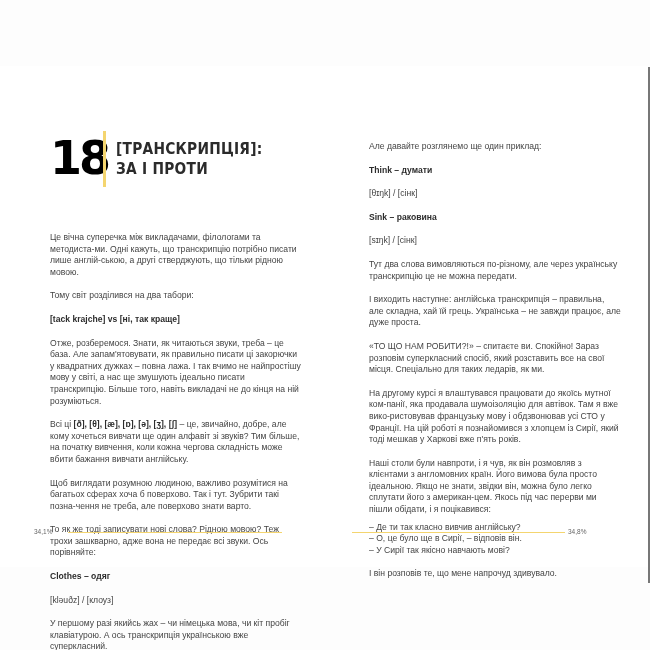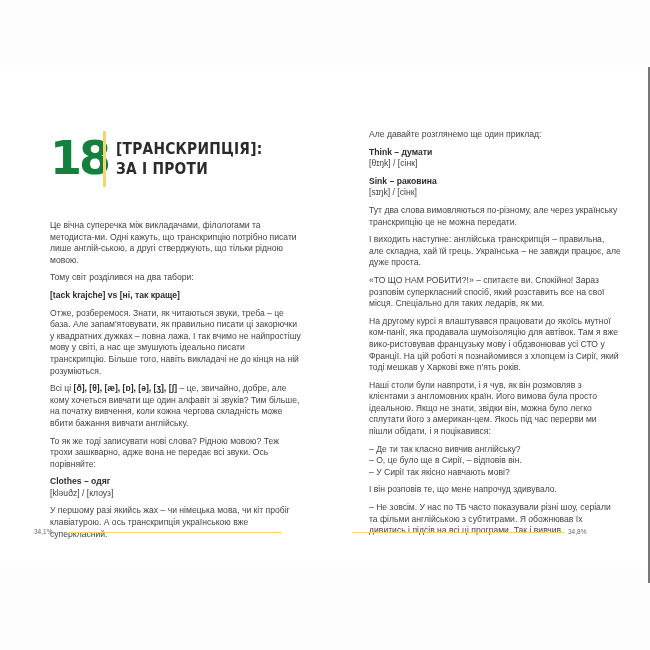--- a/index.html
+++ b/index.html
@@ -13,34 +13,34 @@
   .edge-line {
     position:absolute; left:648px; top:67px; width:2px; height:516px; background:#777;
   }
   .page { position:absolute; top:0; }
   .page.left { left:0; width:325px; }
   .page.right { left:325px; width:323px; }
 
   .chapter-head { position:absolute; left:50px; top:65px; height:56px; }
   .chapter-num {
     position:absolute; left:0; top:4px; font-family:"DejaVu Sans", sans-serif; font-weight:bold;
-    font-size:46px; line-height:46px; letter-spacing:-3px; color:#15803d;
+    font-size:46px; line-height:46px; letter-spacing:-3px; color:#000000;
   }
   .chapter-bar { position:absolute; left:53px; top:0; width:3px; height:56px; background:#f4d56f; }
   .chapter-title {
     position:absolute; left:66px; top:8px; width:200px;
     font-family:"DejaVu Sans", sans-serif; font-weight:bold; font-size:16px; line-height:20px;
     color:#2b2b2b; letter-spacing:0.3px; transform:scaleX(0.86); transform-origin:left top;
     text-transform:uppercase;
   }
 
   .col { position:absolute; width:252px; font-size:8.6px; line-height:11.6px; color:#444; }
   .page.left .col { left:50px; top:154px; }
   .page.right .col { left:44px; top:63px; }
-  .col p { margin:0 0 6px 0; }
+  .col p { margin:12px 0 6px 0; }
   .col p.tight { margin-bottom:0; }
   .col b { color:#2d2d2d; }
   .col .dialog p { margin:0; }
   .col .dialog { margin-bottom:6px; }
 
   .footer { position:absolute; top:462px; height:10px; font-size:6.5px; color:#666; }
   .page.left .footer { left:50px; }
   .page.right .footer { left:27px; }
   .footer .rule { position:absolute; top:4px; height:1px; background:#f4d56f; }
   .page.left .footer .rule { left:18px; width:214px; }
@@ -62,20 +62,21 @@
         <div>ЗА І ПРОТИ</div>
       </div>
     </div>
 
     <div class="col">
       <p>Це вічна суперечка між викладачами, філологами та методиста-ми. Одні кажуть, що транскрипцію потрібно писати лише англій-ською, а другі стверджують, що тільки рідною мовою.</p>
       <p>Тому світ розділився на два табори:</p>
       <p><b>[tack krajche] vs [ні, так краще]</b></p>
       <p>Отже, розберемося. Знати, як читаються звуки, треба – це база. Але запам'ятовувати, як правильно писати ці закорючки у квадратних дужках – повна лажа. І так вчимо не найпростішу мову у світі, а нас ще змушують ідеально писати транскрипцію. Більше того, навіть викладачі не до кінця на ній розуміються.</p>
       <p><span>Всі ці </span><b>[ð], [θ], [æ], [ɒ], [ə], [ʒ], [ʃ]</b><span> – це, звичайно, добре, але кому хочеться вивчати ще один алфавіт зі звуків? Тим більше, на початку вивчення, коли кожна чергова складність може вбити бажання вивчати англійську.</span></p>
+      <p>Щоб виглядати розумною людиною, важливо розумітися на багатьох сферах хоча б поверхово. Так і тут. Зубрити такі позна-чення не треба, але поверхово знати варто.</p>
       <p>То як же тоді записувати нові слова? Рідною мовою? Теж трохи зашкварно, адже вона не передає всі звуки. Ось порівняйте:</p>
       <p class="tight"><b>Clothes – одяг</b></p>
       <p>[kləuðz] / [клоуз]</p>
       <p>У першому разі якийсь жах – чи німецька мова, чи кіт пробіг клавіатурою. А ось транскрипція українською вже суперкласний.</p>
     </div>
 
     <div class="footer">
       <span class="label">34,1%</span>
       <div class="rule"></div>
     </div>
@@ -92,21 +93,20 @@
       <p>І виходить наступне: англійська транскрипція – правильна, але складна, хай їй грець. Українська – не завжди працює, але дуже проста.</p>
       <p>«ТО ЩО НАМ РОБИТИ?!» – спитаєте ви. Спокійно! Зараз розповім суперкласний спосіб, який розставить все на свої місця. Спеціально для таких ледарів, як ми.</p>
       <p>На другому курсі я влаштувався працювати до якоїсь мутної ком-панії, яка продавала шумоізоляцію для автівок. Там я вже вико-ристовував французьку мову і обдзвонював усі СТО у Франції. На цій роботі я познайомився з хлопцем із Сирії, який тоді мешкав у Харкові вже п'ять років.</p>
       <p>Наші столи були навпроти, і я чув, як він розмовляв з клієнтами з англомовних країн. Його вимова була просто ідеальною. Якщо не знати, звідки він, можна було легко сплутати його з американ-цем. Якось під час перерви ми пішли обідати, і я поцікавився:</p>
       <div class="dialog">
         <p>– Де ти так класно вивчив англійську?</p>
         <p>– О, це було ще в Сирії, – відповів він.</p>
         <p>– У Сирії так якісно навчають мові?</p>
       </div>
       <p>І він розповів те, що мене напрочуд здивувало.</p>
-      <p>– Не зовсім. У нас по ТБ часто показували різні шоу, серіали та фільми англійською з субтитрами. Я обожнював їх дивитись і підсів на всі ці програми. Так і вивчив.</p>
     </div>
 
     <div class="footer">
       <div class="rule"></div>
       <span class="label">34,8%</span>
     </div>
   </div>
 </div>
 
 <div class="edge-line"></div>

